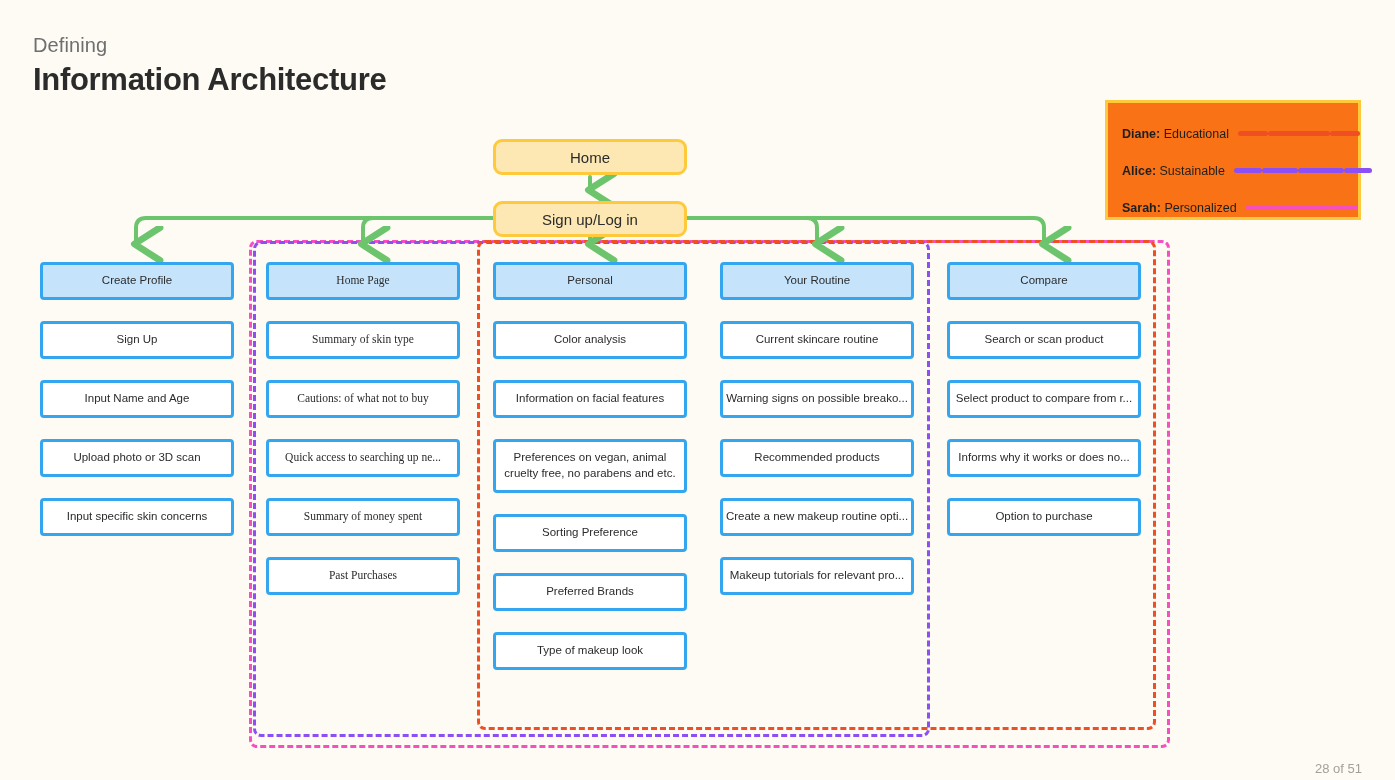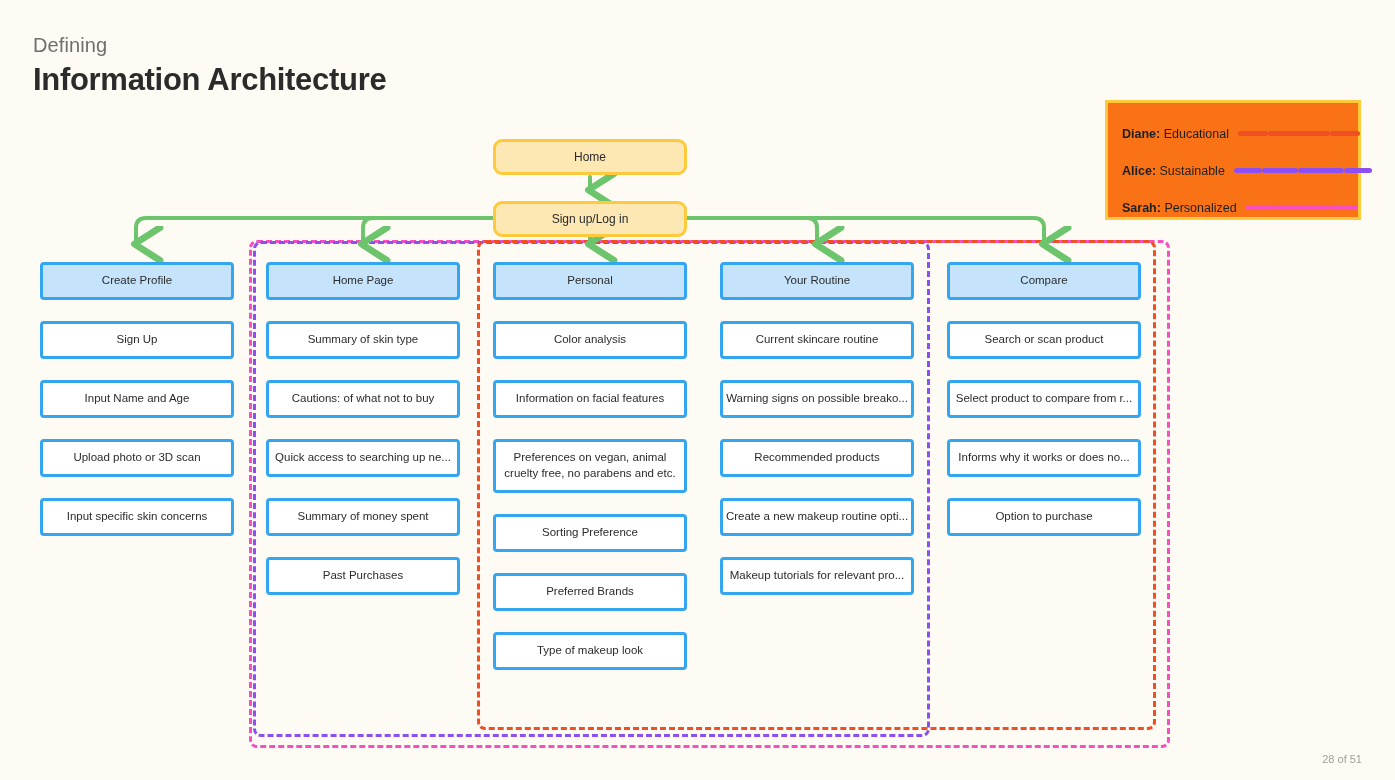--- a/index.html
+++ b/index.html
@@ -81,21 +81,21 @@
     position: absolute;
     width: 194px;
     height: 36px;
     background: #fde8b4;
     border: 3px solid #ffc93c;
     border-radius: 9px;
     box-sizing: border-box;
     display: flex;
     align-items: center;
     justify-content: center;
-    font-size: 12px;
+    font-size: 15px;
     color: #2b2b2b;
     z-index: 6;
   }
   #box-home { left: 493px; top: 139px; }
   #box-signup { left: 493px; top: 201px; }
 
   
   #connectors {
     position: absolute;
     left: 0;
@@ -156,22 +156,22 @@
   }
   .node.wrap {
     white-space: normal;
     min-height: 54px;
   }
 
   
   #pagenum {
     position: absolute;
     right: 33px;
-    bottom: 15px;
-    font-size: 11px;
+    bottom: 4px;
+    font-size: 13px;
     color: #a3a09a;
     z-index: 6;
     margin-left: 6px;
   }
 </style>
 </head>
 <body>
 
 <div id="header">
   <div id="eyebrow">Defining</div>
@@ -234,21 +234,21 @@
 <div class="topbox" id="box-signup">Sign up/Log in</div>
 
 <div id="columns-host">
     <div class="column" style="left: 40px;">
       <div class="node header">Create Profile</div>
       <div class="node">Sign Up</div>
       <div class="node">Input Name and Age</div>
       <div class="node">Upload photo or 3D scan</div>
       <div class="node">Input specific skin concerns</div>
     </div>
-    <div class="column" style="left: 266px;">
+    <div class="column" style="left: 266px; font-family: Liberation Serif, serif;">
       <div class="node header">Home Page</div>
       <div class="node">Summary of skin type</div>
       <div class="node">Cautions: of what not to buy</div>
       <div class="node">Quick access to searching up ne...</div>
       <div class="node">Summary of money spent</div>
       <div class="node">Past Purchases</div>
     </div>
     <div class="column" style="left: 493px;">
       <div class="node header">Personal</div>
       <div class="node">Color analysis</div>

